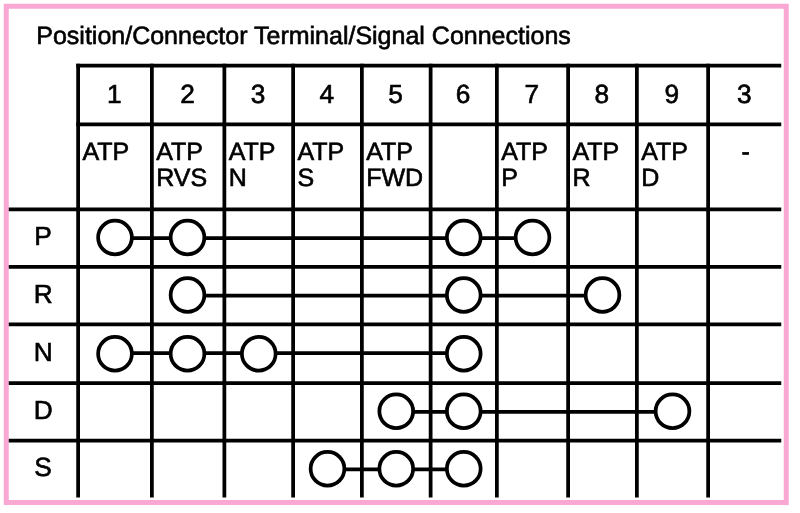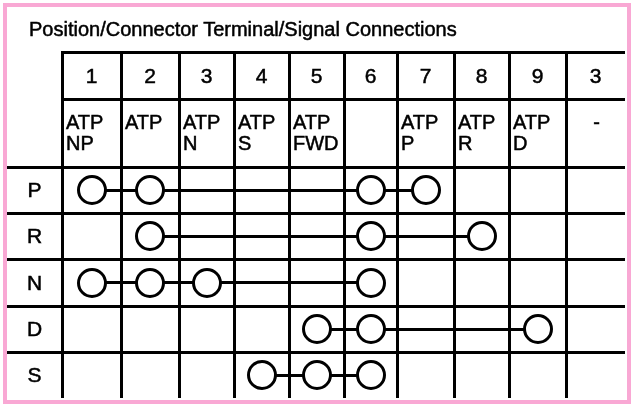--- a/index.html
+++ b/index.html
@@ -60,24 +60,24 @@
       <div class="cell num" style="left: 172px; top: 45px; width: 55px; height: 47px;">3</div>
       <div class="cell num" style="left: 227px; top: 45px; width: 55px; height: 47px;">4</div>
       <div class="cell num" style="left: 282px; top: 45px; width: 55px; height: 47px;">5</div>
       <div class="cell num" style="left: 337px; top: 45px; width: 53px; height: 47px;">6</div>
       <div class="cell num" style="left: 390px; top: 45px; width: 57px; height: 47px;">7</div>
       <div class="cell num" style="left: 447px; top: 45px; width: 55px; height: 47px;">8</div>
       <div class="cell num" style="left: 502px; top: 45px; width: 57px; height: 47px;">9</div>
       <div class="cell num" style="left: 559px; top: 45px; width: 59px; height: 47px;">3</div>
       <div class="sig" style="left: 59px; top: 92px; width: 53px; height: 68px;">
         <div>ATP</div>
-        <div>NP</div>
       </div>
       <div class="sig" style="left: 118px; top: 92px; width: 52px; height: 68px;">
         <div>ATP</div>
+        <div>RVS</div>
       </div>
       <div class="sig" style="left: 176px; top: 92px; width: 49px; height: 68px;">
         <div>ATP</div>
         <div>N</div>
       </div>
       <div class="sig" style="left: 231px; top: 92px; width: 49px; height: 68px;">
         <div>ATP</div>
         <div>S</div>
       </div>
       <div class="sig" style="left: 286px; top: 92px; width: 49px; height: 68px;">

